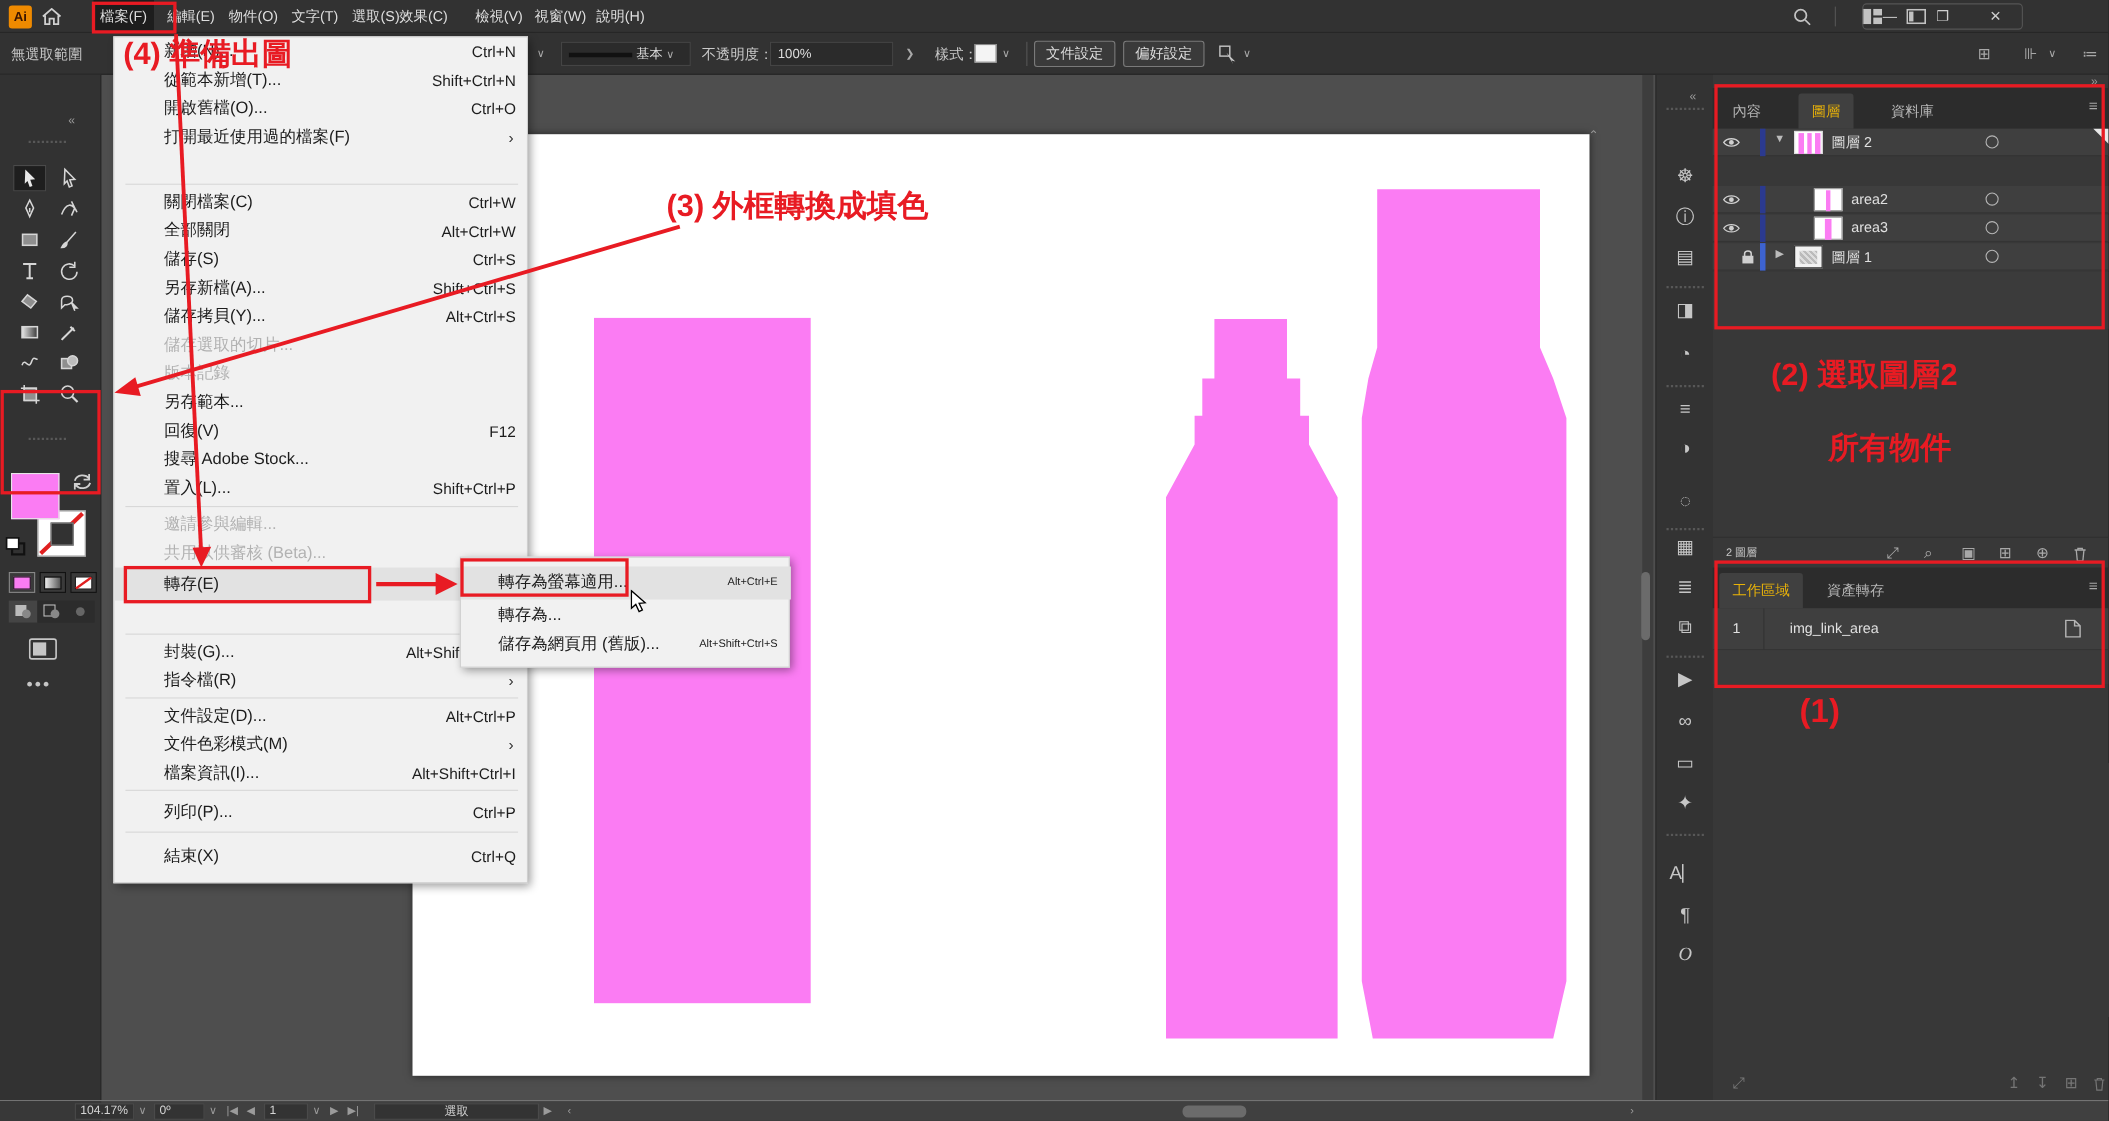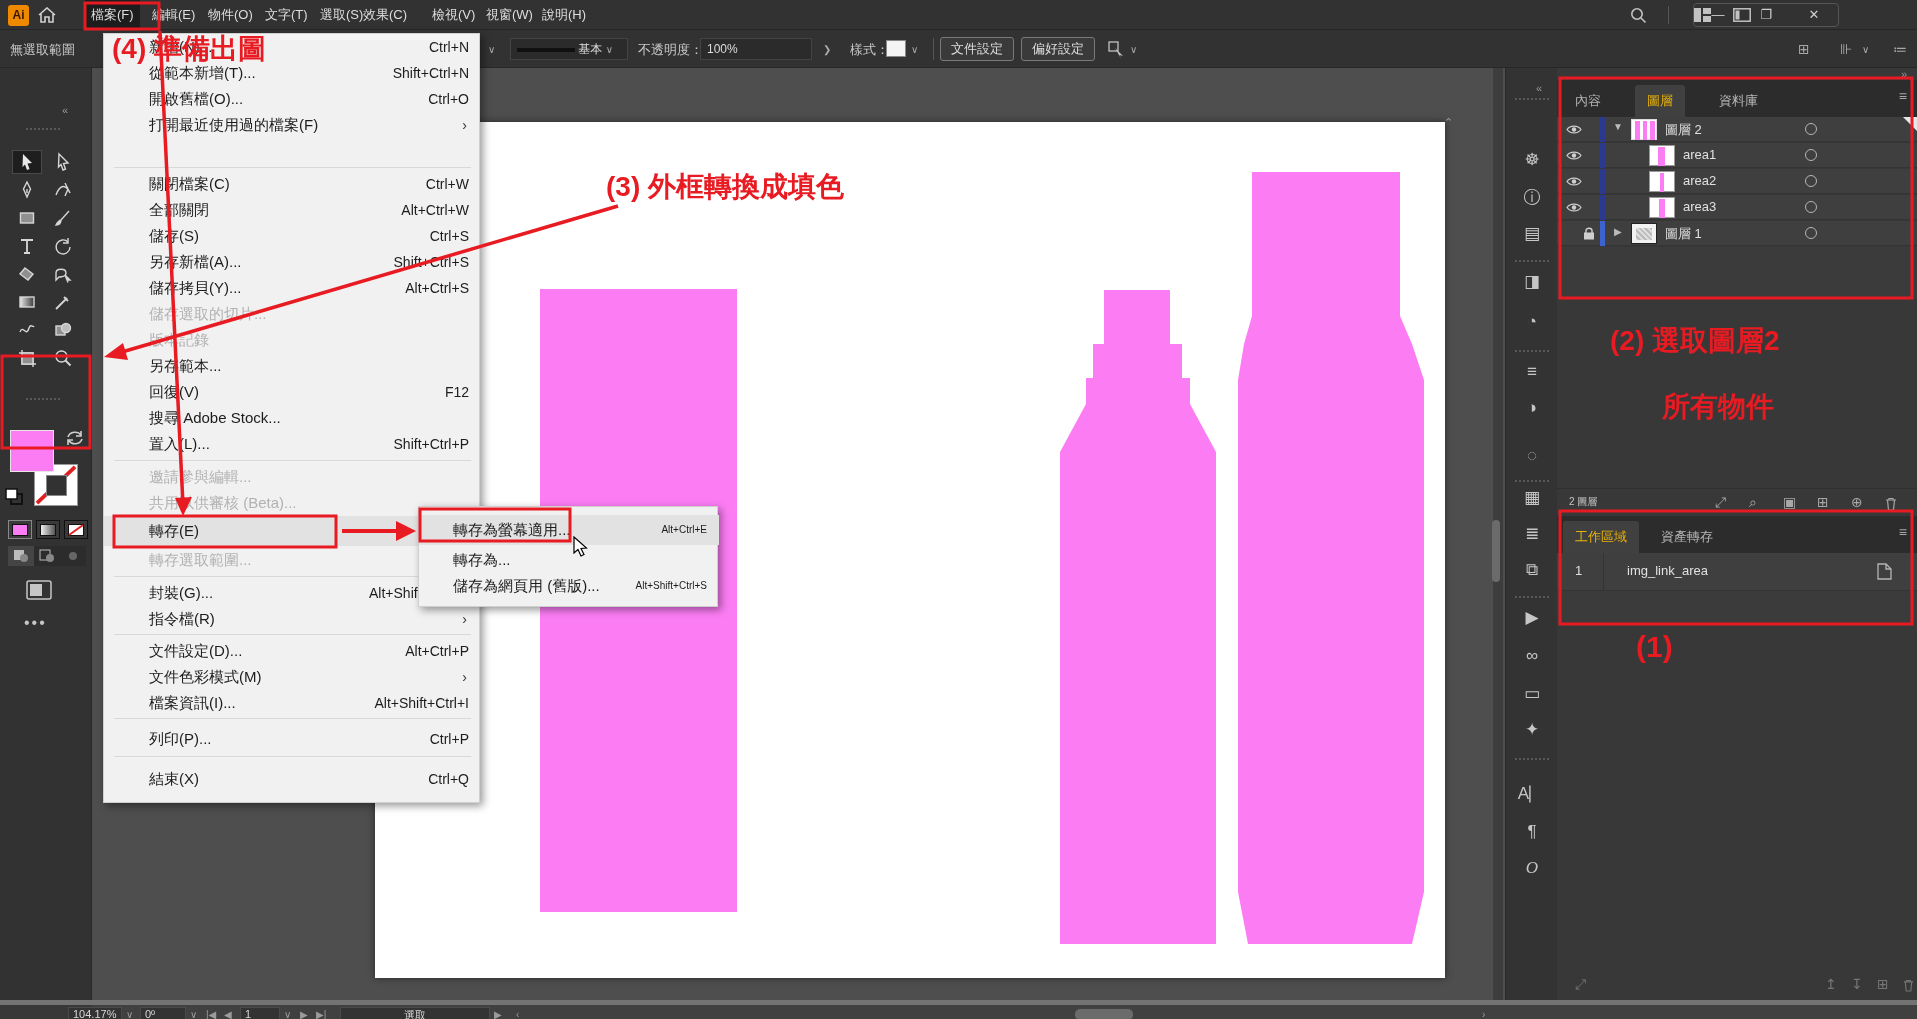--- a/index.html
+++ b/index.html
@@ -60,21 +60,21 @@
 .mi .ms{position:absolute;right:12px;font-size:14px}
 .mi .sub{position:absolute;right:14px;font-size:14px;color:#333}
 .mi.dis{color:#b2b2b2}
 .mi.hl{background:#e2e2e2}
 .msep{position:absolute;left:10px;width:357px;border-top:1px solid #d8d8d8}
 #submenu{position:absolute;left:418px;top:506px;width:300px;height:101px;background:#f1f1f1;border:1px solid #cfcfcf;box-shadow:3px 3px 8px rgba(0,0,0,.4);z-index:31}
 .smi{position:absolute;left:0;width:300px;height:30px;line-height:30px;font-size:15px;color:#1c1c1c;padding-left:34px}
 .smi .ms{position:absolute;right:12px;font-size:10px}
 .smi.hl{background:#e2e2e2}
 
-#statusbar{position:absolute;left:0;top:1000px;width:1917px;height:19px;background:#404040;border-top:5px solid #737373;z-index:15;font-size:11px;color:#d5d5d5}
+#statusbar{position:absolute;left:0;top:1000px;width:1917px;height:19px;background:#404040;border-top:1px solid #737373;z-index:15;font-size:11px;color:#d5d5d5}
 .sb-box{position:absolute;top:2px;height:15px;background:#333;border:1px solid #4a4a4a;line-height:13px;padding:0 4px}
 .sb-ic{position:absolute;top:2px;color:#9b9b9b;font-size:10px;line-height:15px}
 
 #overlay{position:absolute;left:0;top:0;width:1917px;height:1019px;z-index:50;pointer-events:none}
 .red-text{position:absolute;color:#e81b23;font-weight:bold;z-index:51;white-space:nowrap}
 #cursor{position:absolute;left:573px;top:536px;z-index:60}
 </style>
 </head>
 <body>
 
@@ -350,32 +350,20 @@
       <span class="abs" style="left:56px;top:4px;color:#bbb;font-size:10px">▼</span>
       <div class="lthumb" style="left:74px;border:1px solid #ddd">
         <div class="pinkstripe" style="left:3px;width:5px"></div>
           <div class="pinkstripe" style="left:11px;width:4px"></div>
           <div class="pinkstripe" style="left:18px;width:5px"></div>
       </div>
       <span class="abs" style="left:108px;top:4px">圖層 2</span>
       <div class="ltarget"></div>
       <div class="abs" style="right:0;top:0;width:0;height:0;border-left:14px solid transparent;border-top:14px solid #e8e8e8"></div>
     </div>
-    <div class="lrow" style="top:75px">
-      <svg class="eye" width="16" height="11" viewBox="0 0 16 11">
-          <path d="M1,5.5 C4,1 12,1 15,5.5 C12,10 4,10 1,5.5 Z" stroke="#cfcfcf" fill="none" stroke-width="1.2"></path>
-          <circle cx="8" cy="5.5" r="2.2" fill="#cfcfcf"></circle>
-        </svg>
-      <div class="lbar" style="background:#2b3a8f"></div>
-      <div class="lthumb" style="left:92px">
-          <div class="pinkstripe" style="left:8px;width:7px"></div>
-        </div>
-      <span class="abs" style="left:126px;top:4px">area1</span>
-      <div class="ltarget"></div>
-    </div>
     <div class="lrow" style="top:101px">
       <svg class="eye" width="16" height="11" viewBox="0 0 16 11">
           <path d="M1,5.5 C4,1 12,1 15,5.5 C12,10 4,10 1,5.5 Z" stroke="#cfcfcf" fill="none" stroke-width="1.2"></path>
           <circle cx="8" cy="5.5" r="2.2" fill="#cfcfcf"></circle>
         </svg>
       <div class="lbar" style="background:#2b3a8f"></div>
       <div class="lthumb" style="left:92px">
           <div class="pinkstripe" style="left:10px;width:4px"></div>
         </div>
       <span class="abs" style="left:126px;top:4px">area2</span>
@@ -477,21 +465,20 @@
     <div class="mi dis" style="top:267px"><span>儲存選取的切片...</span></div>
     <div class="mi dis" style="top:293px"><span>版本記錄</span></div>
     <div class="mi" style="top:319px"><span>另存範本...</span></div>
     <div class="mi" style="top:345px"><span>回復(V)</span><span class="ms">F12</span></div>
     <div class="mi" style="top:371px"><span>搜尋 Adobe Stock...</span></div>
     <div class="mi" style="top:397px"><span>置入(L)...</span><span class="ms">Shift+Ctrl+P</span></div>
     <div class="msep" style="top:426px"></div>
     <div class="mi dis" style="top:430px"><span>邀請參與編輯...</span></div>
     <div class="mi dis" style="top:456px"><span>共用以供審核 (Beta)...</span></div>
     <div class="mi hl" style="top:482px;height:30px;line-height:30px"><span>轉存(E)</span><span class="sub">›</span></div>
-    <div class="mi dis" style="top:513px"><span>轉存選取範圍...</span></div>
     <div class="msep" style="top:542px"></div>
     <div class="mi" style="top:546px"><span>封裝(G)...</span><span class="ms">Alt+Shift+Ctrl+P</span></div>
     <div class="mi" style="top:572px"><span>指令檔(R)</span><span class="sub">›</span></div>
     <div class="msep" style="top:600px"></div>
     <div class="mi" style="top:604px"><span>文件設定(D)...</span><span class="ms">Alt+Ctrl+P</span></div>
     <div class="mi" style="top:630px"><span>文件色彩模式(M)</span><span class="sub">›</span></div>
     <div class="mi" style="top:656px"><span>檔案資訊(I)...</span><span class="ms">Alt+Shift+Ctrl+I</span></div>
     <div class="msep" style="top:684px"></div>
     <div class="mi" style="top:692px"><span>列印(P)...</span><span class="ms">Ctrl+P</span></div>
     <div class="msep" style="top:722px"></div>

